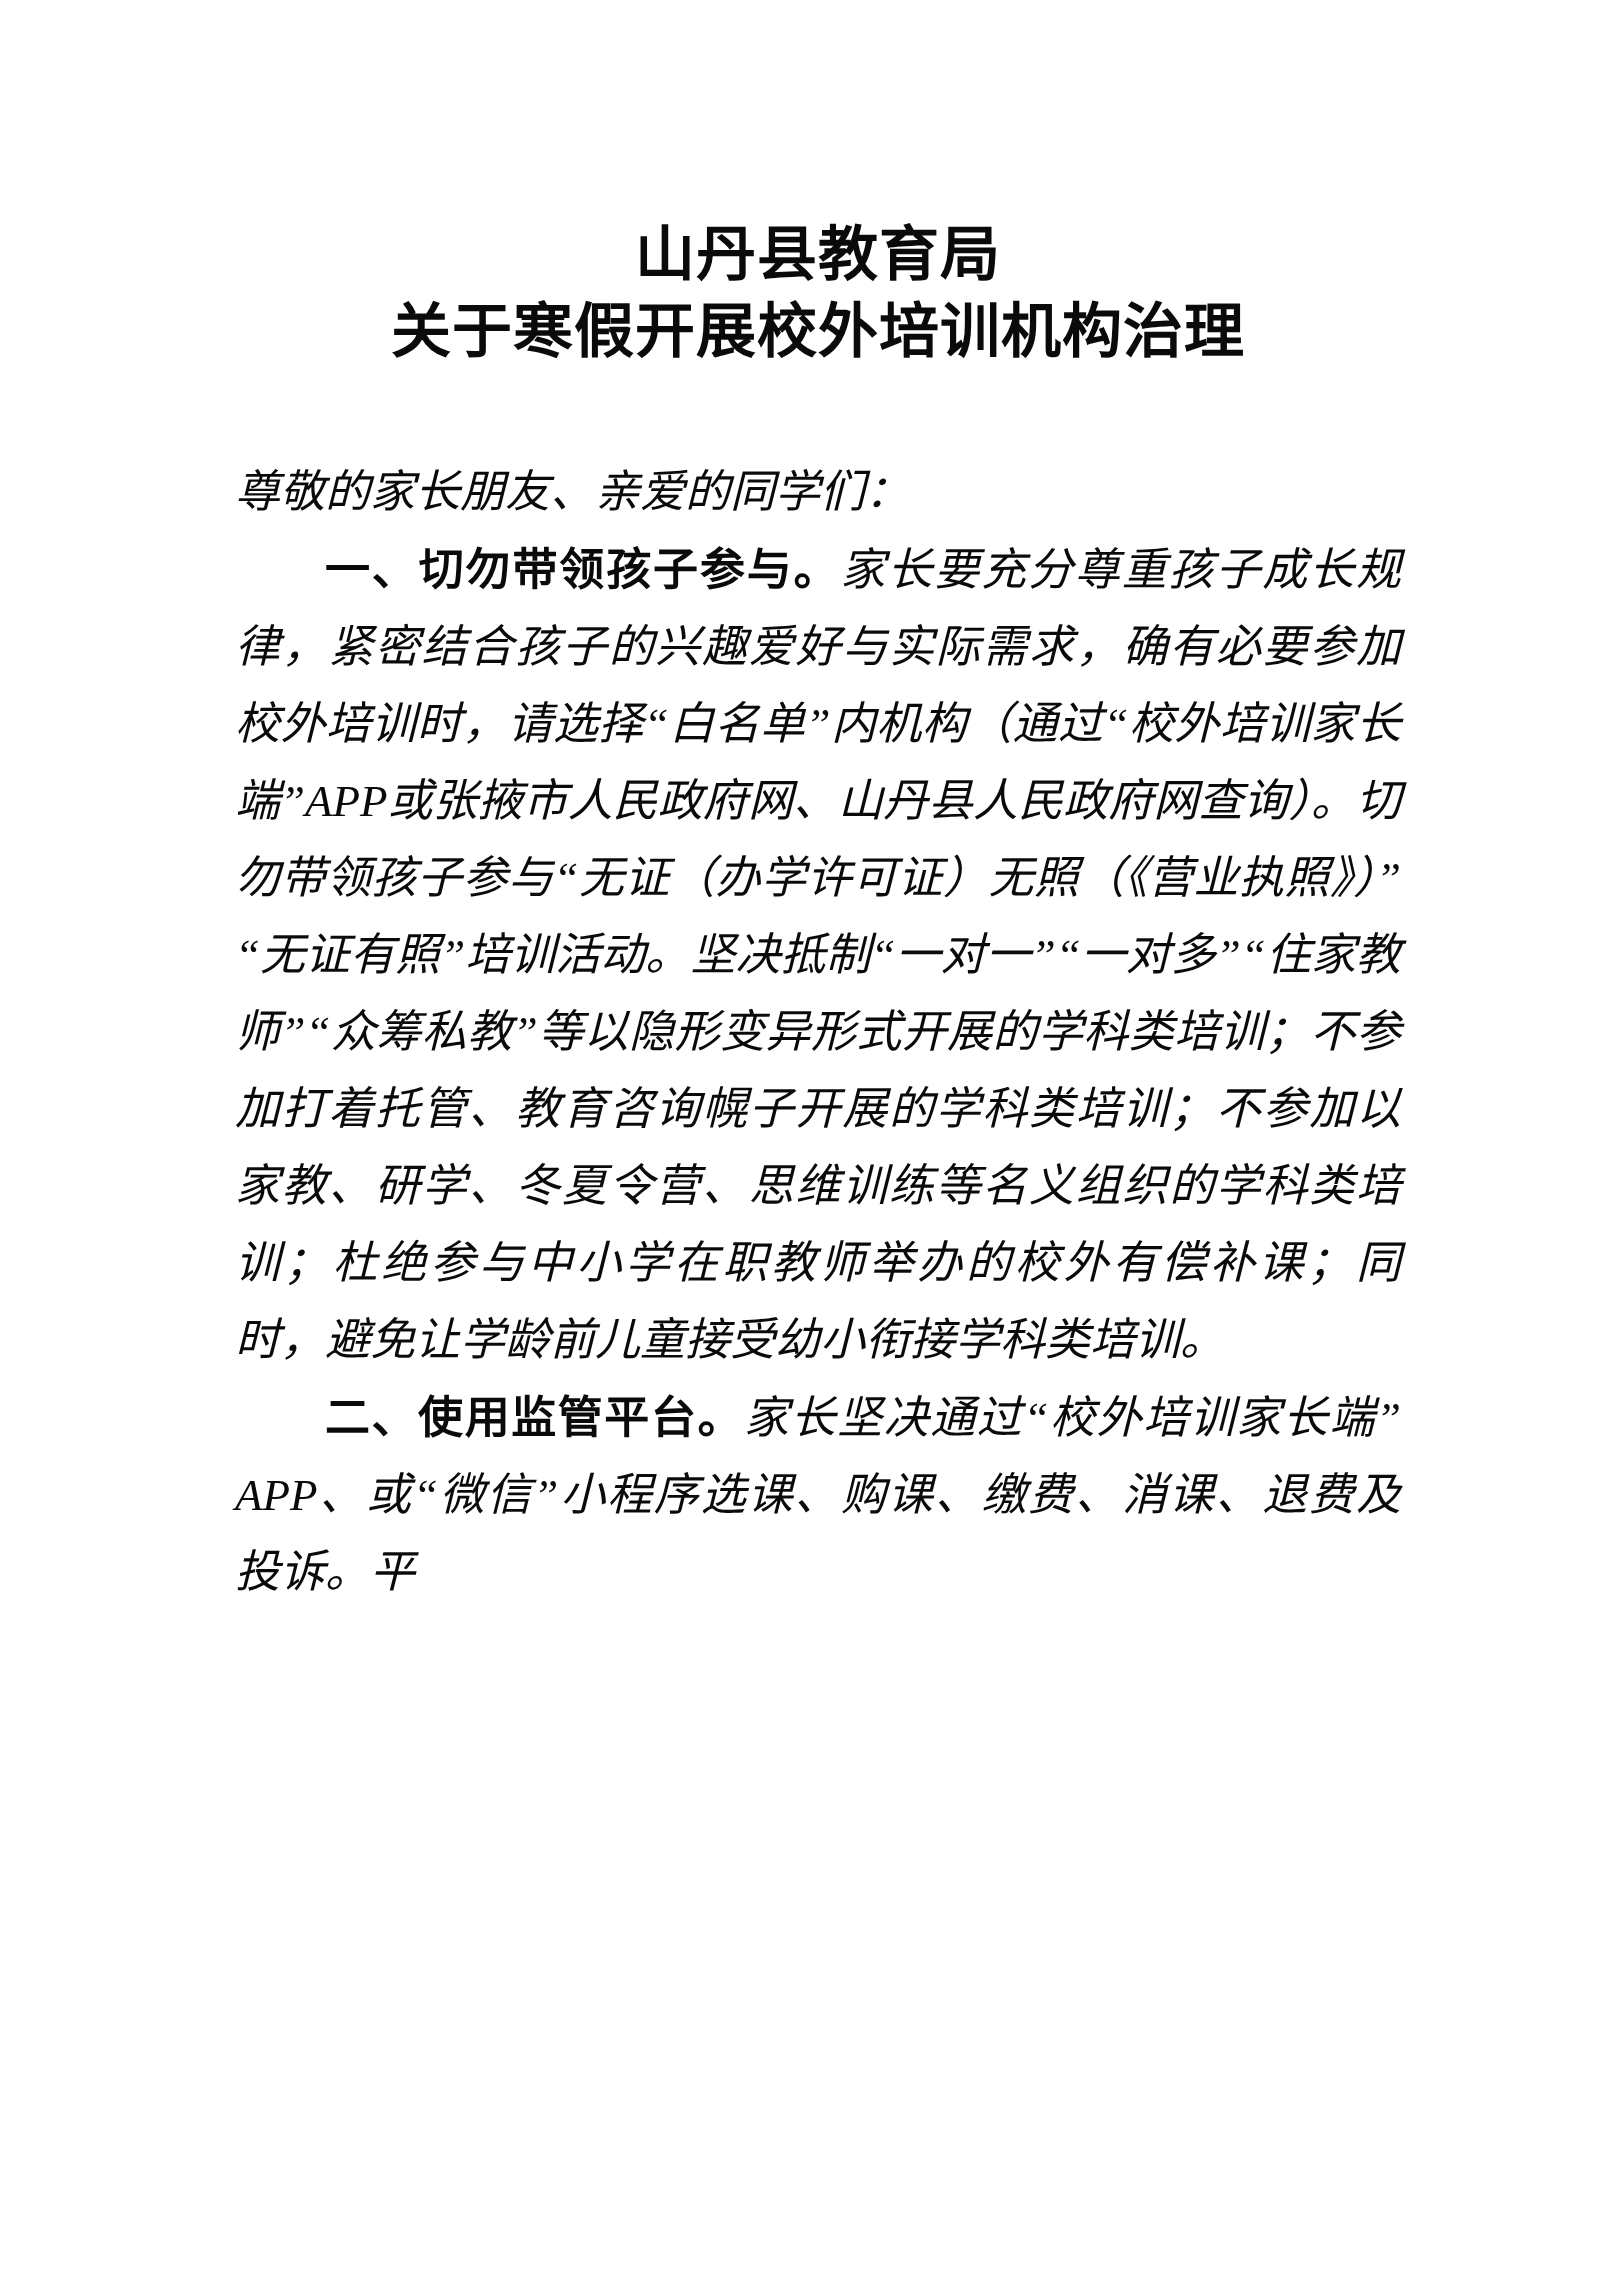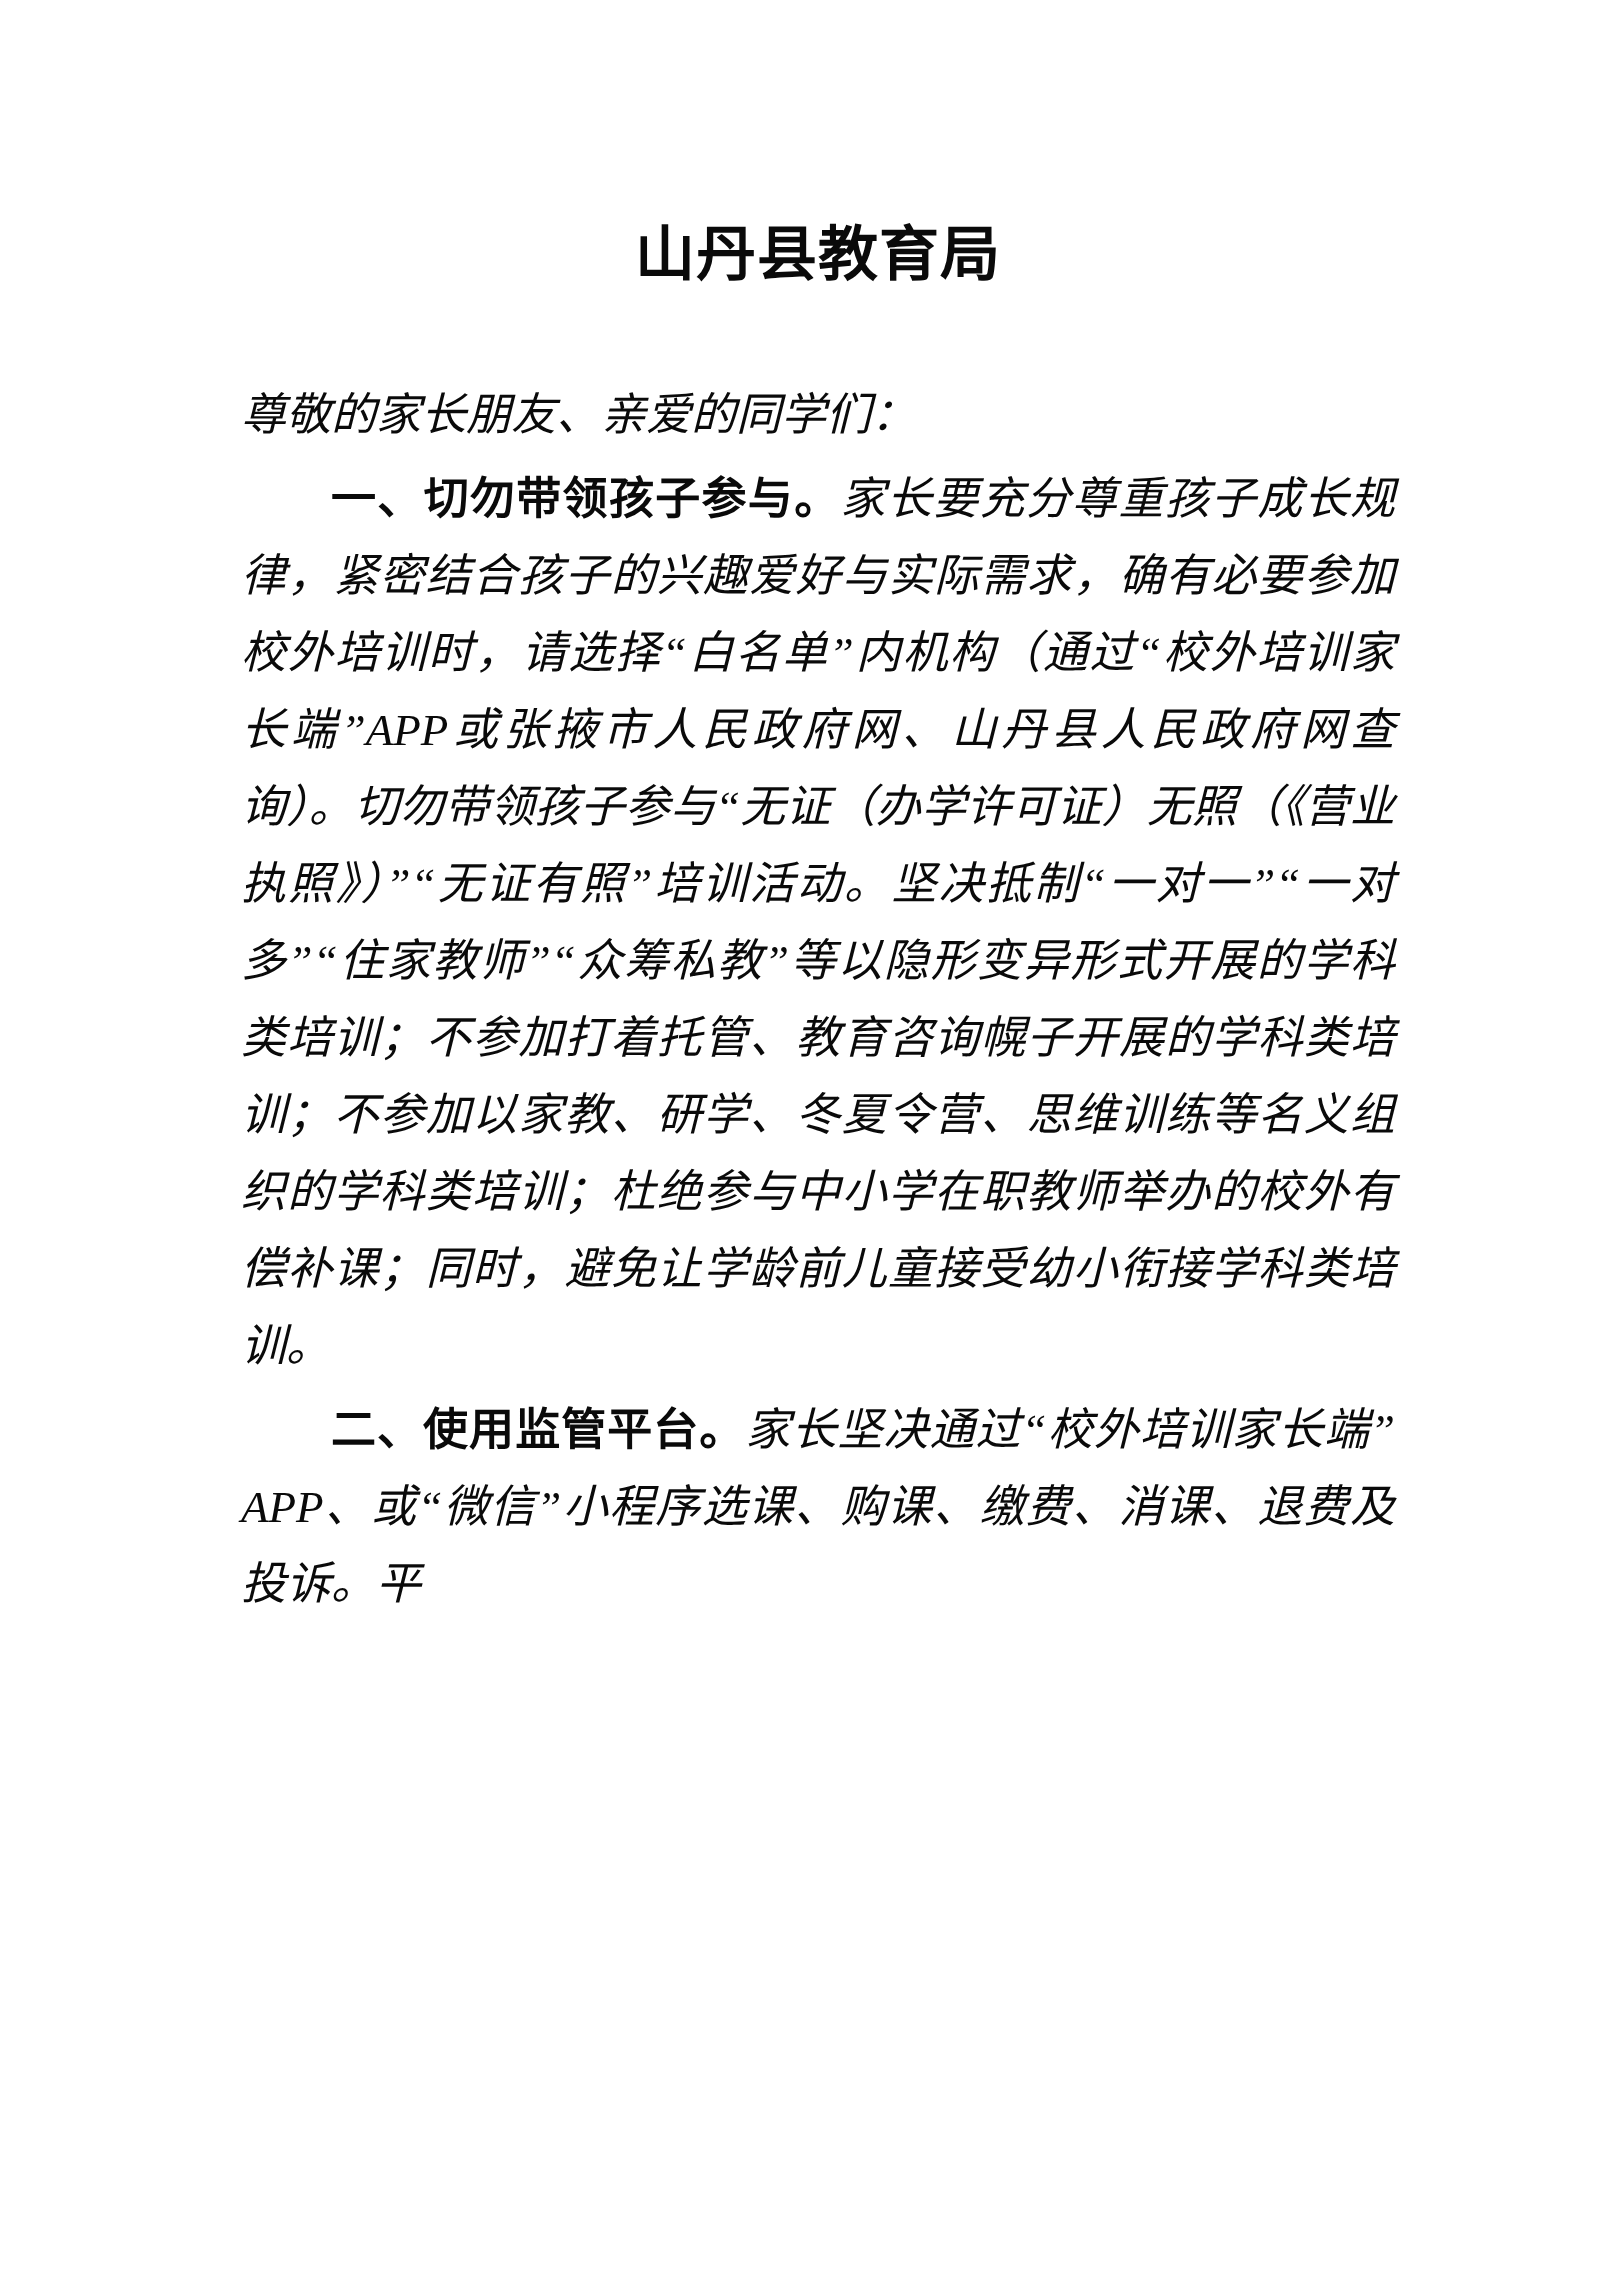--- a/index.html
+++ b/index.html
@@ -31,21 +31,21 @@
     letter-spacing: 1px;
     font-family: "Liberation Serif", serif;
   }
   .doc-body {
     margin-top: 83px;
     font-size: 45px;
     line-height: 77px;
     text-align: justify;
   }
   .doc-body p {
-    margin: 6px;
+    margin: 0;
     padding: 0;
   }
   p.indent {
     text-indent: 2em;
   }
   .kai {
     font-style: italic; 
   }
   .lead {
     font-style: normal;
@@ -64,20 +64,21 @@
   }
 </style>
 </head>
 <body>
 
 <div class="sheet">
   <div class="content">
 
     <h1 class="doc-title">
       <div>山丹县教育局</div>
+      <div>关于寒假开展校外培训机构治理</div>
     </h1>
 
     <div class="doc-body">
 
       <p>
         <span class="kai">尊敬的家长朋友、亲爱的同学们：</span>
       </p>
 
 
       <p class="indent">

